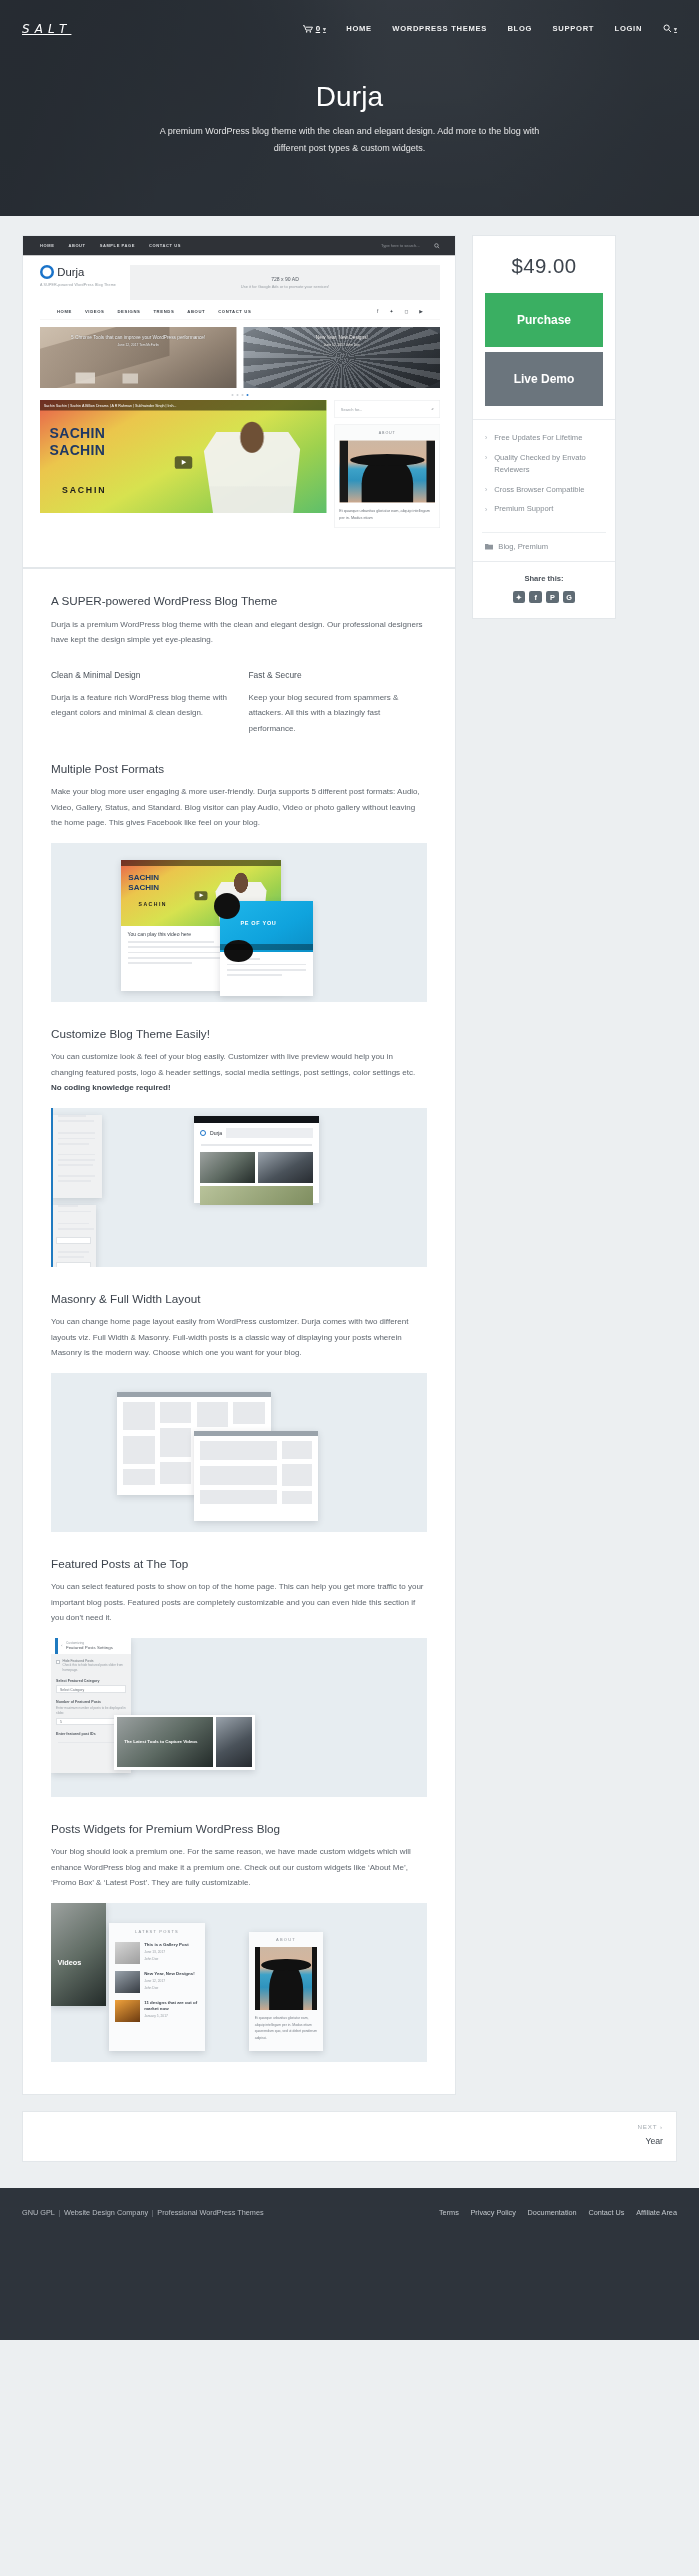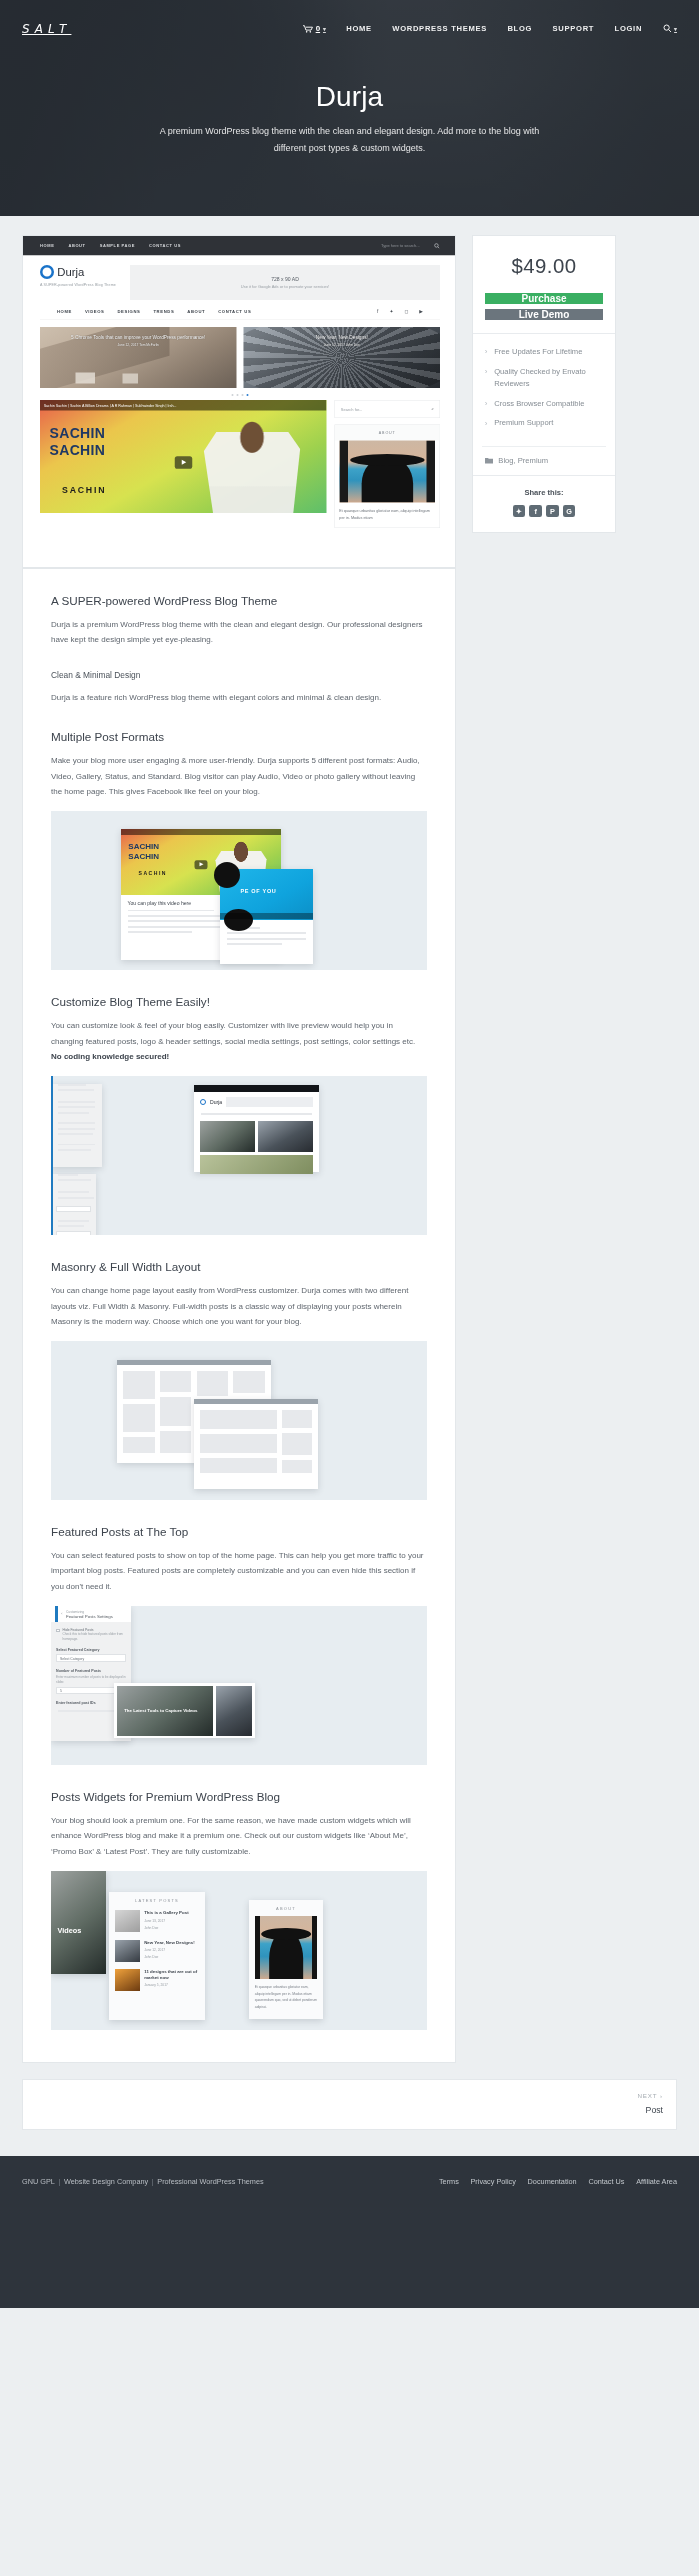--- a/index.html
+++ b/index.html
@@ -211,22 +211,22 @@
   .wg-img { height: 63px; margin: 0 5.8px; position: relative; overflow: hidden;
      background: linear-gradient(180deg,#cdb7a3 0%,#d6b59b 32%,#3da2c8 44%,#2f93bd 64%,#cda98e 100%); }
   .wg-img:before{content:"";position:absolute;left:0;top:0;bottom:0;width:9%;background:#141414;}
   .wg-img:after{content:"";position:absolute;right:0;top:0;bottom:0;width:9%;background:#141414;}
   .wg-sil{position:absolute;left:50%;bottom:0;transform:translateX(-50%);width:54%;height:76%;background:#111;border-radius:46% 46% 0 0/58% 58% 0 0;}
   .wg-sil:before{content:"";position:absolute;left:-24%;top:-6%;width:148%;height:26%;background:#111;border-radius:50%;}
 
   
   .side-card { background: #fff; border: 0.7px solid #e3e7ea; }
   .price { text-align: center; font-size: 20.4px; color: #3d444d; padding: 19px 0 14.6px; font-weight: 400; letter-spacing: 0.4px;}
-  .btn { display: block; text-align: center; color: #fff; font-size: 10px; font-weight: bold;
-    padding: 0 0; margin: 0 11.7px 5.8px; text-decoration: none; }
+  .btn { display: block; text-align: center; color: #fff; font-size: 12px; font-weight: bold;
+    padding: 20px 0; margin: 0 11.7px 5.8px; text-decoration: none; }
   .btn.buy { background: #3aaf62; }
   .btn.demo { background: #6b757d; margin-bottom: 13px; }
   .divider { border-top: 0.7px solid #e8ebee; }
   .feat { padding: 11.7px 11.7px 5.8px; }
   .feat li { list-style: none; font-size: 7.6px; color: #868d94; line-height: 1.7; margin-bottom: 6.6px; padding-left: 9.5px; position: relative;}
   .feat li:before { content: "›"; position: absolute; left: 0; top: -0.7px; color: #b6bcc2; font-size: 8px;}
   .cats { border-top: 0.7px solid #eceff1; margin: 2.9px 8.7px 0; padding: 9.5px 2.9px 10.2px; font-size: 7.6px; color: #868d94; display: flex; align-items: center; gap: 5.1px;}
   .share { text-align: center; padding: 11.7px 0 14.6px; }
   .share-t { font-size: 7.6px; font-weight: bold; color: #4b525a; margin-bottom: 8px;}
   .share-ic { display: flex; gap: 4.4px; justify-content: center; }
@@ -390,20 +390,24 @@
     <div class="card article">
 
       <h2 class="h2">A SUPER-powered WordPress Blog Theme</h2>
       <p class="p">Durja is a premium WordPress blog theme with the clean and elegant design. Our professional designers have kept the design simple yet eye-pleasing.</p>
 
       <div class="cols">
         <div class="col">
           <div class="col-h">Clean &amp; Minimal Design</div>
           <div class="col-p">Durja is a feature rich WordPress blog theme with elegant colors and minimal &amp; clean design.</div>
         </div>
+        <div class="col">
+          <div class="col-h">Fast &amp; Secure</div>
+          <div class="col-p">Keep your blog secured from spammers &amp; attackers. All this with a blazingly fast performance.</div>
+        </div>
       </div>
 
       <div class="sec">
         <h2 class="h2">Multiple Post Formats</h2>
         <p class="p">Make your blog more user engaging &amp; more user-friendly. Durja supports 5 different post formats: Audio, Video, Gallery, Status, and Standard. Blog visitor can play Audio, Video or photo gallery without leaving the home page. This gives Facebook like feel on your blog.</p>
         <div class="figure">
           <div class="mk pf-card1">
             <div class="pf-thumb">
               <div class="bar"></div>
               <div class="txt1">SACHIN</div>
@@ -429,21 +433,21 @@
             <div class="ln" style="width:36%;margin-top:6.6px"></div>
             <div class="ln"></div>
               <div class="ln"></div>
               <div class="ln" style="width:60%"></div>
           </div>
         </div>
       </div>
 
       <div class="sec">
         <h2 class="h2">Customize Blog Theme Easily!</h2>
-        <p class="p"><span>You can customize look &amp; feel of your blog easily. Customizer with live preview would help you in changing featured posts, logo &amp; header settings, social media settings, post settings, color settings etc. </span><b>No coding knowledge secured!</b></p>
+        <p class="p"><span>You can customize look &amp; feel of your blog easily. Customizer with live preview would help you in changing featured posts, logo &amp; header settings, social media settings, post settings, color settings etc. </span><b>No coding knowledge required!</b></p>
         <div class="figure">
           <div class="cz-a">
             <div class="cz-blue"></div>
             <div class="ln" style="width:56%;margin-top:7.3px"></div>
               <div class="ln" style="width:72%"></div>
             <div class="ln" style="margin-top:10.2px"></div>
               <div class="ln"></div>
               <div class="ln" style="width:62%"></div>
             <div class="ln" style="margin-top:8.7px"></div>
               <div class="ln"></div>
@@ -637,21 +641,21 @@
           <span class="sq">G</span>
         </div>
       </div>
     </div>
   </div>
 </div>
 
 <div class="postnav">
   <a href="#" class="pn right" style="text-decoration:none;display:block">
     <div class="pn-lbl">NEXT ›</div>
-    <div class="pn-ttl">Post</div>
+    <div class="pn-ttl">Year</div>
   </a>
 </div>
 
 <div class="footer">
   <div class="footer-in">
     <div class="f-left">
       <a href="#" style="color:#b9bec4;text-decoration:none">GNU GPL</a><span class="sep">|</span><a href="#" style="color:#b9bec4;text-decoration:none">Website Design Company</a><span class="sep">|</span><a href="#" style="color:#b9bec4;text-decoration:none">Professional WordPress Themes</a>
     </div>
     <div class="f-right">
       <a href="#">Terms</a>

